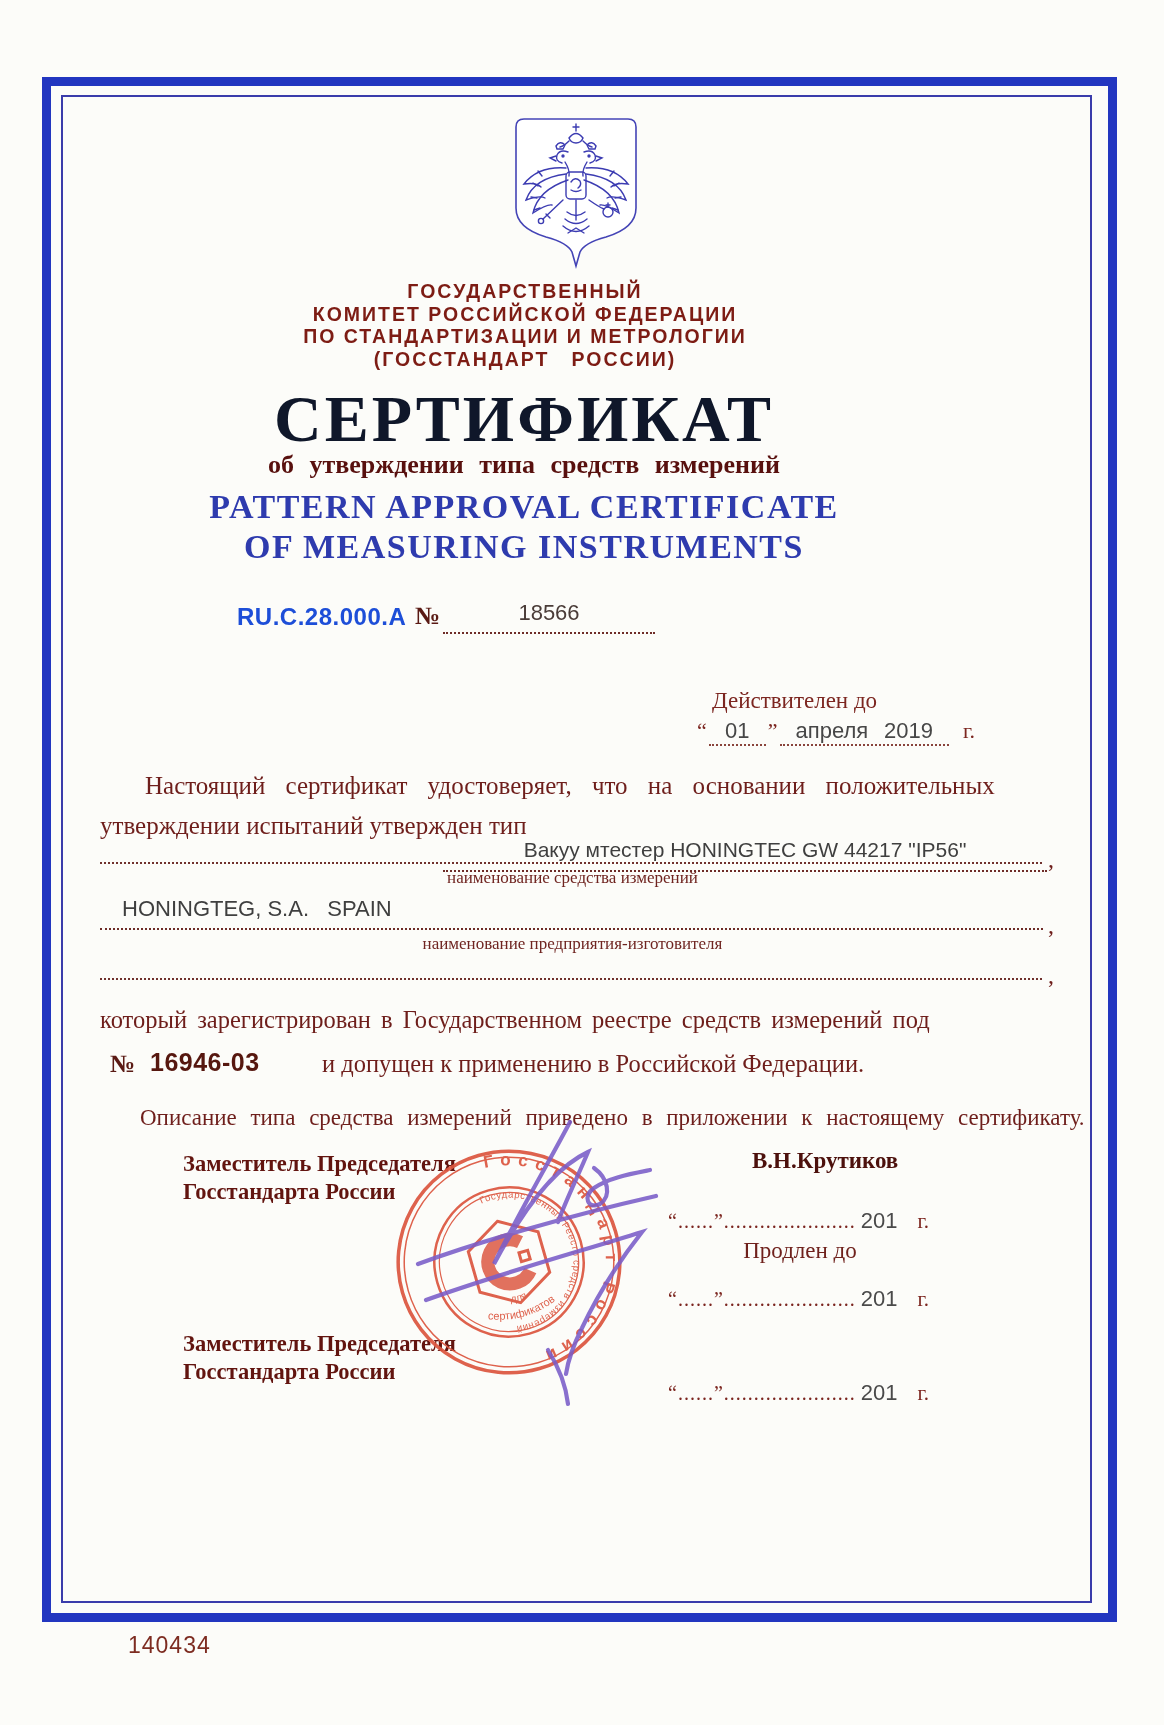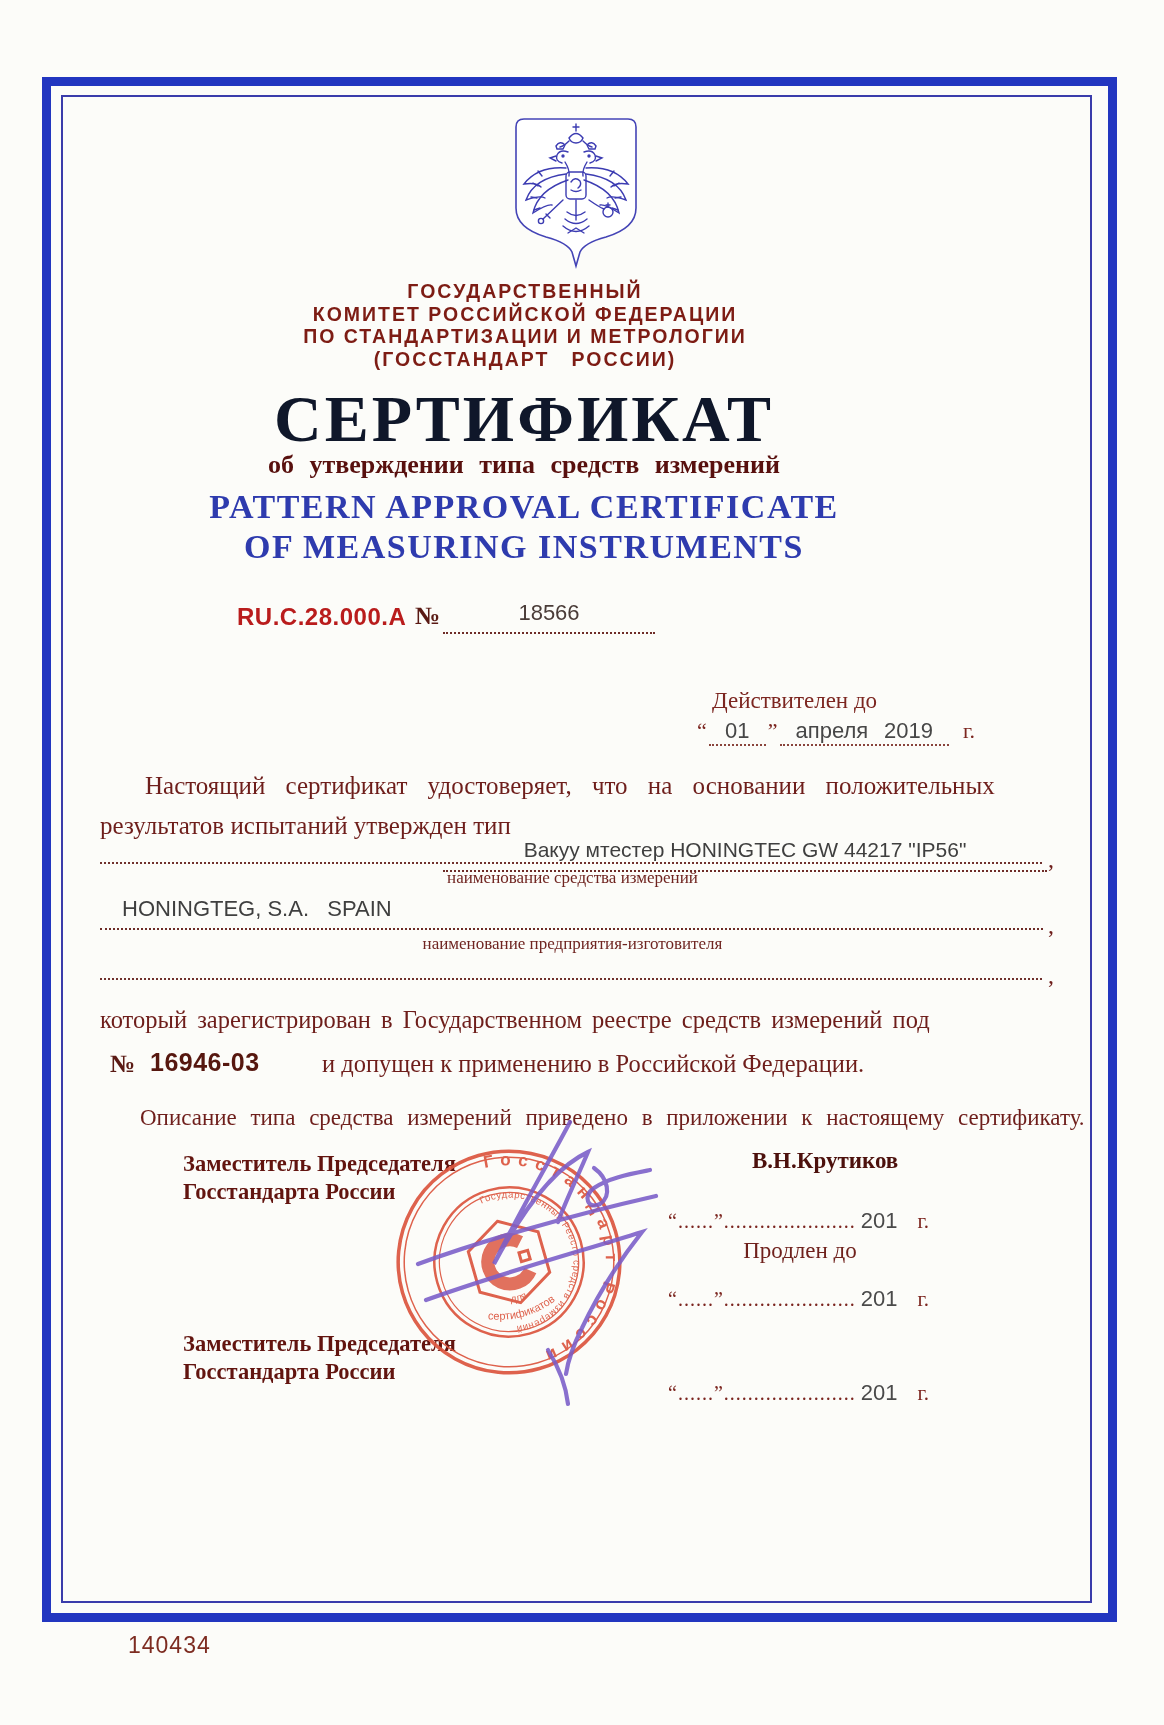--- a/index.html
+++ b/index.html
@@ -22,21 +22,21 @@
     font-size:19.5px;line-height:22.5px;letter-spacing:2px;color:#7d1c14;}
   .org div{white-space:pre;}
   .title-ru{left:64px;top:381px;width:920px;text-align:center;
     font-size:66px;font-weight:bold;letter-spacing:3px;color:#0f172a;}
   .subtitle-ru{left:64px;top:450px;width:920px;text-align:center;
     font-size:26px;font-weight:bold;word-spacing:9px;color:#58100e;}
   .title-en{left:44px;top:487px;width:960px;text-align:center;
     font-size:34px;font-weight:600;letter-spacing:1.5px;color:#2e3bae;line-height:40px;}
   
   .series{left:237px;top:603px;font-family:"Liberation Sans",sans-serif;
-    font-weight:bold;font-size:24px;letter-spacing:.5px;color:#b91c1c;}
+    font-weight:bold;font-size:24px;letter-spacing:.5px;color:#1d4ed8;}
   .no-sign{left:415px;top:602px;font-size:25px;font-weight:bold;color:#5a1a14;}
   .num-fill{left:443px;top:600px;width:212px;height:32px;
     border-bottom:2px dotted #6e2c28;text-align:center;}
   .num-fill span{font-family:"Liberation Sans",sans-serif;font-size:22px;color:#4a3c38;}
   
   .valid-label{left:712px;top:688px;font-size:23px;color:#7c2620;}
   .valid-row{left:695px;top:718px;width:280px;display:flex;align-items:flex-end;
     font-size:22px;color:#7c2620;}
   .valid-row .q{padding:0 2px 2px 2px;}
   .fillbox{border-bottom:2px dotted #8a443c;text-align:center;
@@ -157,21 +157,21 @@
     <span class="fillbox fb-day">01</span>
     <span class="q">”</span>
     <span class="fillbox fb-month">
       <span>апреля</span>
       <span>2019</span>
     </span>
     <span class="gsuf">г.</span>
   </div>
 
   <div class="abs p-line1">Настоящий сертификат удостоверяет, что на основании положительных</div>
-  <div class="abs p-line2">результатов испытаний утвержден тип</div>
+  <div class="abs p-line2">утверждении испытаний утвержден тип</div>
   <div class="abs type-fill">
     <span>Вакуу мтестер HONINGTEC GW 44217 "IP56"</span>
   </div>
 
   <div class="abs dotline" style="left:100px;top:862px;width:942px;"></div>
   <span class="abs comma" style="left:1048px;top:846px;">,</span>
   <div class="abs caption" style="left:100px;top:868px;">наименование средства измерений</div>
 
   <div class="abs manu-fill">
     <span>HONINGTEG, S.A.   SPAIN</span>

